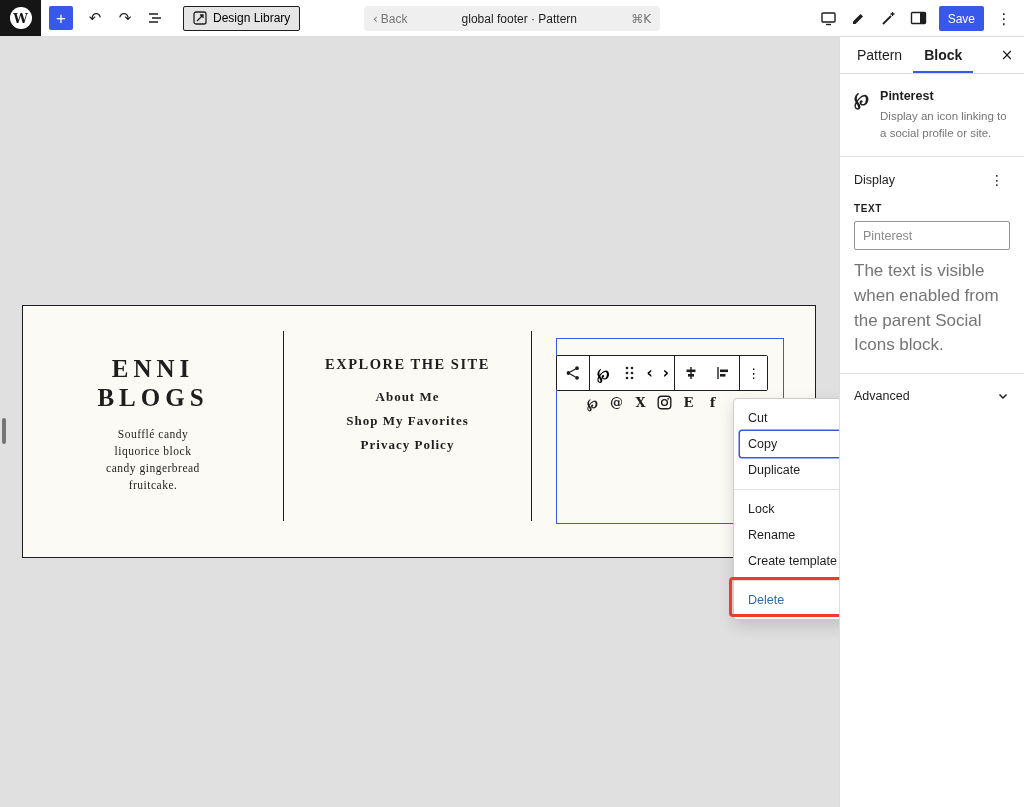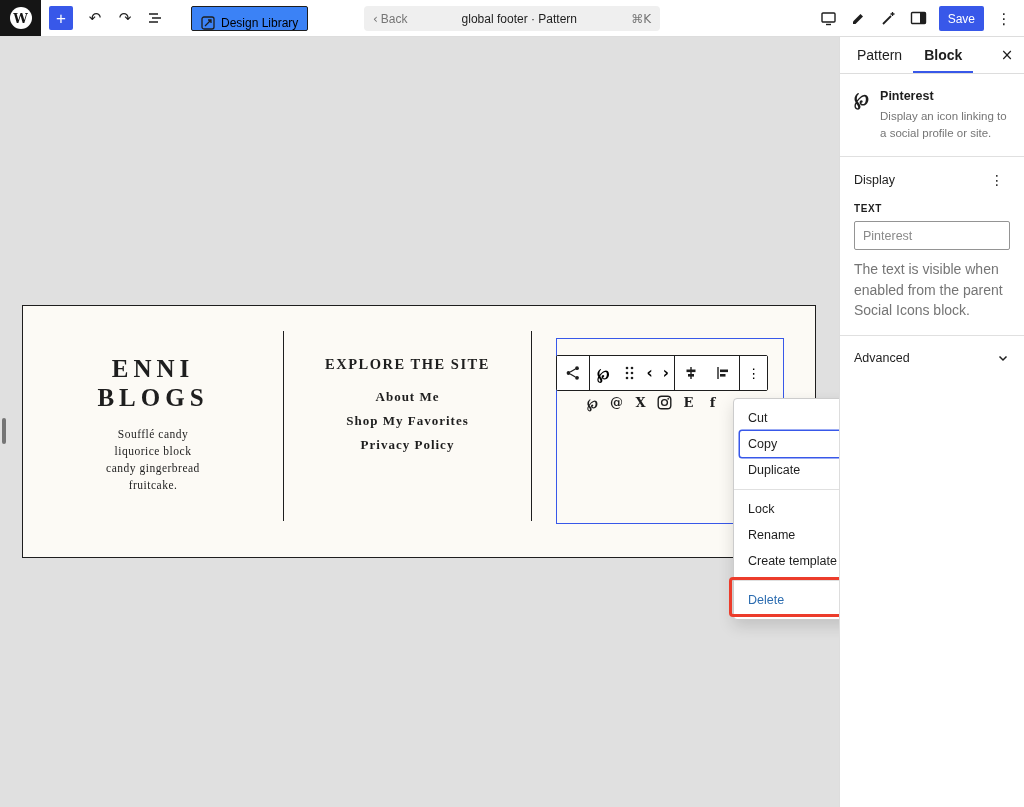--- a/index.html
+++ b/index.html
@@ -7,21 +7,21 @@
   body{font-family:"Liberation Sans","DejaVu Sans",sans-serif;background:#fff;overflow:hidden;position:relative;font-size:13px;color:#1e1e1e}
   .glyph{font-family:"DejaVu Sans",sans-serif}
 
   
   .topbar{position:absolute;top:0;left:0;width:1024px;height:37px;background:#fff;border-bottom:1px solid #ddd;display:flex;align-items:center;z-index:20}
   .wp-tile{width:41px;height:36px;background:#151515;display:flex;align-items:center;justify-content:center;cursor:pointer;flex:none}
   .wp-circle{width:22px;height:22px;border-radius:50%;background:#fff;color:#151515;font-weight:bold;font-size:13px;display:flex;align-items:center;justify-content:center;font-family:"DejaVu Serif",serif}
   .tb-left{display:flex;align-items:center;gap:2px;padding-left:8px}
   .inserter{width:24px;height:24px;background:#3858e9;border-radius:2px;color:#fff;font-size:17px;line-height:1;display:flex;align-items:center;justify-content:center;cursor:pointer;margin-right:6px}
   .icon-btn{min-width:28px;height:28px;display:flex;align-items:center;justify-content:center;color:#1e1e1e;border-radius:2px;cursor:pointer;background:transparent;border:none;font-size:15px}
-  .design-lib{display:flex;align-items:flex-end;gap:6px;border:1px solid #1e1e1e;border-radius:2px;height:25px;padding:0 9px;font-size:12px;margin-left:20px;cursor:pointer;background:#3b82f6}
+  .design-lib{display:flex;align-items:center;gap:6px;border:1px solid #1e1e1e;border-radius:2px;height:25px;padding:0 9px;font-size:12px;margin-left:12px;cursor:pointer;background:#e5e5e5}
   .doc-pill{position:absolute;left:364px;top:6px;width:296px;height:25px;background:#efefef;border-radius:4px;display:flex;align-items:center;padding:0 9px;font-size:12px;cursor:pointer}
   .doc-pill .back{color:#757575;display:flex;align-items:center;gap:3px;flex:none}
   .doc-pill .title{flex:1;text-align:center;color:#1e1e1e;white-space:nowrap;overflow:hidden}
   .doc-pill .sc{color:#757575;flex:none}
   .tb-right{position:absolute;right:6px;top:0;height:37px;display:flex;align-items:center;gap:2px}
   .save-btn{background:#3858e9;color:#fff;border:none;border-radius:2px;height:25px;padding:0 9px;font-size:12px;cursor:pointer;margin:0 4px}
 
   
   .sidebar{position:absolute;left:839px;top:37px;width:185px;height:770px;background:#fff;border-left:1px solid #ddd;z-index:15}
   .sb-tabs{height:37px;border-bottom:1px solid #ddd;display:flex;align-items:stretch;padding-left:6px}
@@ -32,21 +32,21 @@
   .sb-card .p-icon{font-size:18px;font-weight:bold;font-family:"DejaVu Serif",serif;line-height:1.1;flex:none}
   .sb-card h3{font-size:12.5px;font-weight:bold;margin-bottom:5px}
   .sb-card p{font-size:11.5px;color:#757575;line-height:1.45}
   .sb-settings{padding:13px 14px 15px;border-bottom:1px solid #e0e0e0}
   .sb-settings-head{display:flex;align-items:center;justify-content:space-between}
   .sb-settings-head h3{font-size:12.5px;font-weight:normal}
   .kebab{font-size:14px;cursor:pointer;color:#1e1e1e;padding:2px 6px}
   .sb-label{font-size:10px;font-weight:bold;letter-spacing:.6px;margin-top:13px;text-transform:uppercase}
   .sb-input{width:100%;height:29px;border:1px solid #949494;border-radius:2px;margin-top:7px;padding:0 8px;font-size:12.5px;font-family:inherit;color:#1e1e1e}
   .sb-input::placeholder{color:#8a8a8a}
-  .sb-help{font-size:14px;color:#757575;line-height:1.45;margin-top:9px}
+  .sb-help{font-size:17px;color:#757575;line-height:1.45;margin-top:9px}
   .sb-advanced{padding:15px 14px;display:flex;align-items:center;justify-content:space-between;cursor:pointer}
   .sb-advanced span{font-size:12.5px}
 
   
   .canvas{position:absolute;left:0;top:37px;width:839px;height:770px;background:#e0e0e0;overflow:hidden}
   .resize-handle{position:absolute;left:2px;top:381px;width:4px;height:26px;border-radius:2px;background:#757575;cursor:ew-resize}
 
   .footer-preview{position:absolute;left:22px;top:268px;width:794px;height:253px;background:#fcfaf5;border:1px solid #1e1e1e;display:flex;font-family:Liberation Serif, serif;z-index:1}
   .fcol1{width:260px;text-align:center;padding-top:48px}
   .fdiv{width:1px;background:#1e1e1e;align-self:stretch;margin:25px 0 36px}

